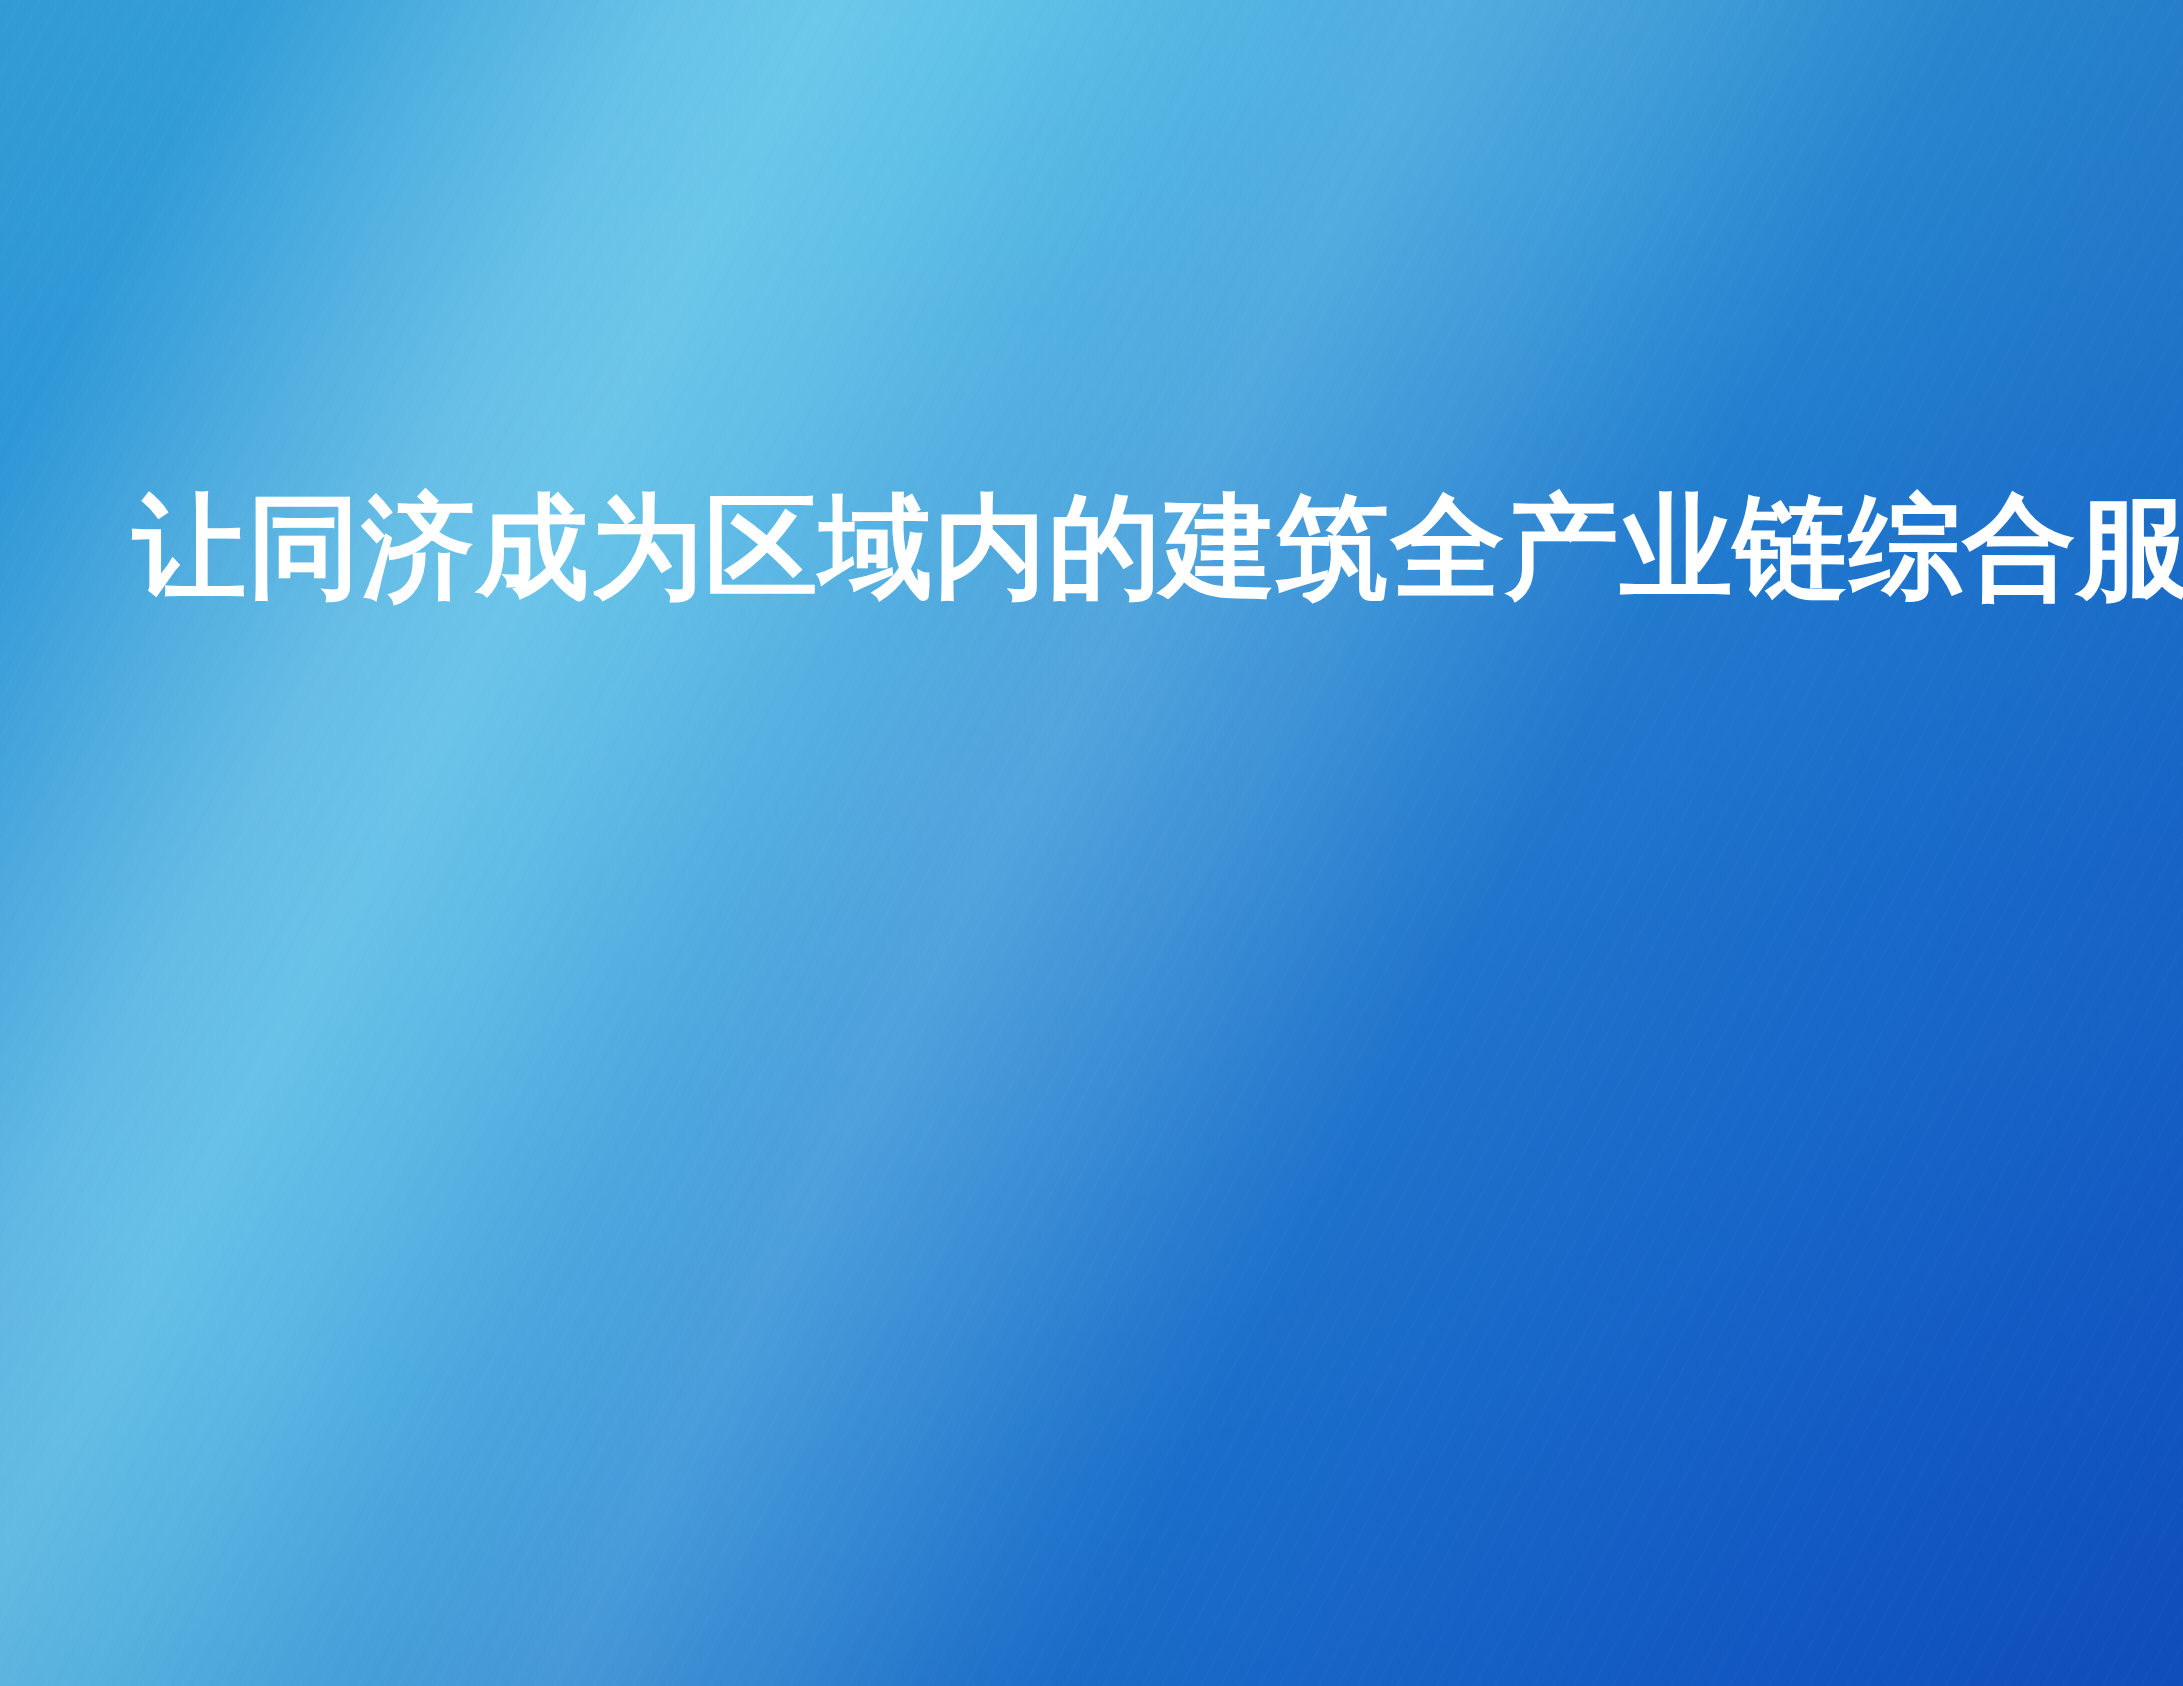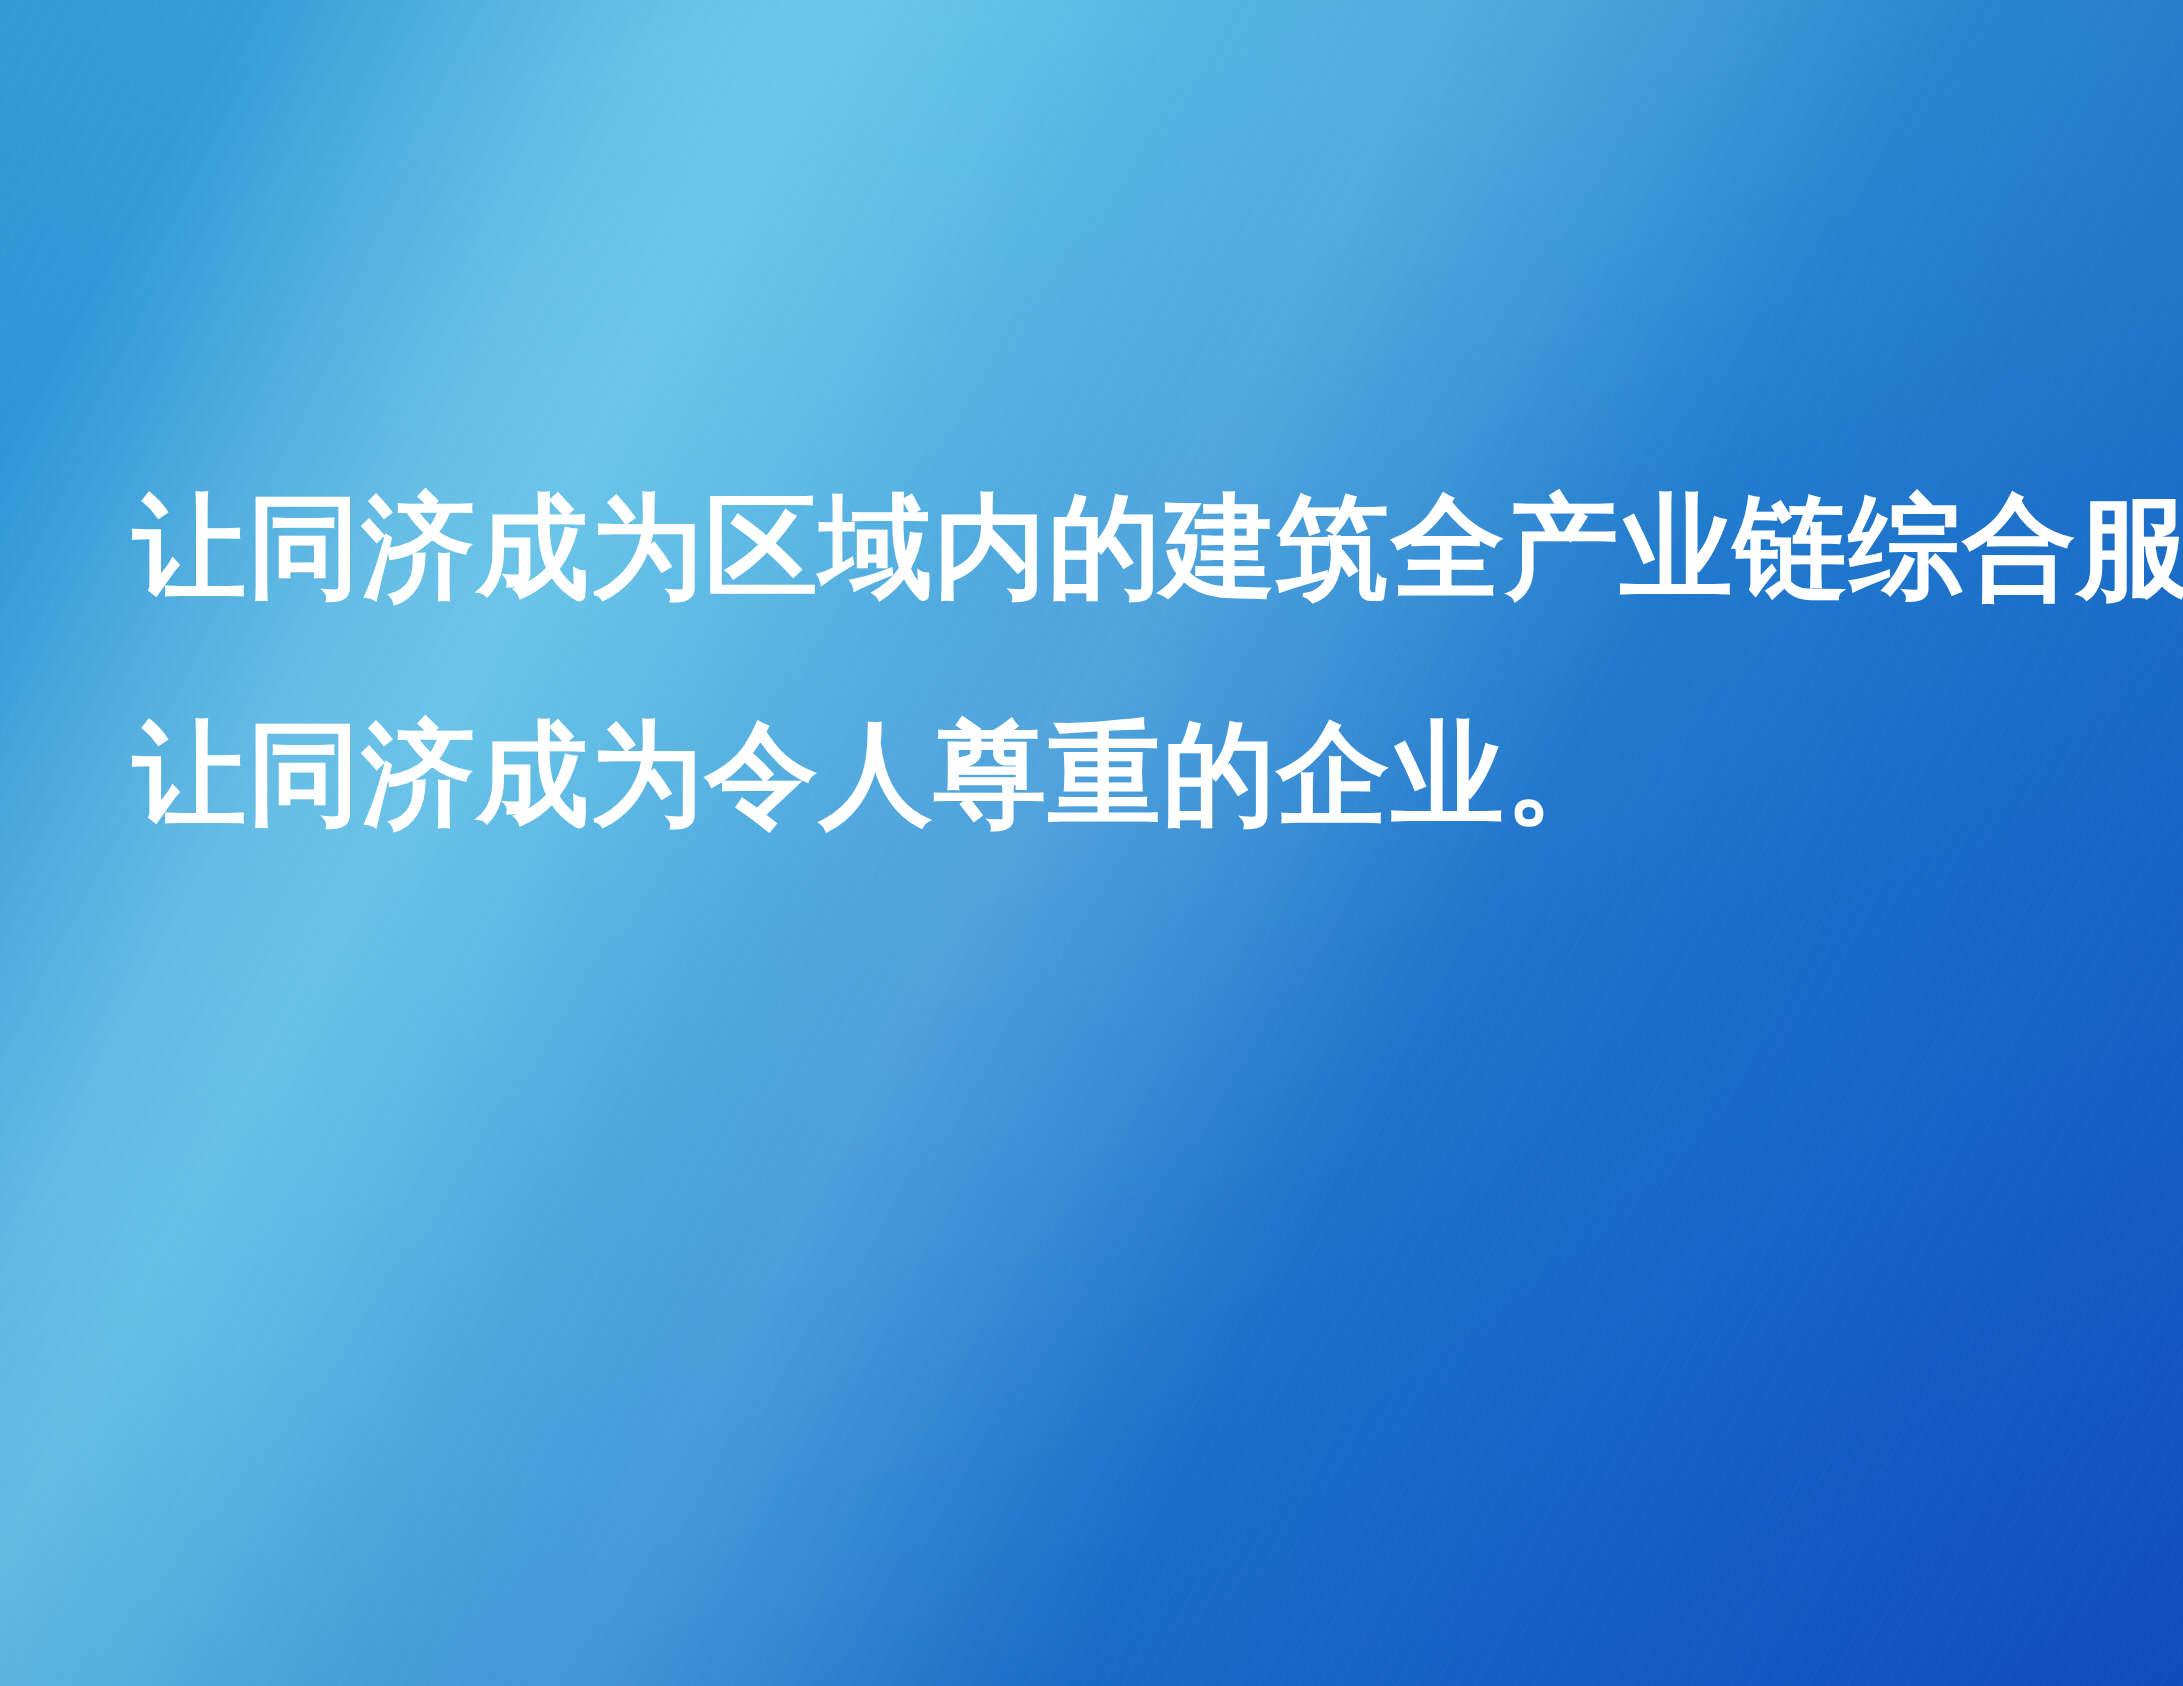--- a/index.html
+++ b/index.html
@@ -134,17 +134,16 @@
   <div class="bg-layer bg-base"></div>
   <div class="bg-layer bg-teal"></div>
   <div class="bg-layer bg-streak"></div>
   <div class="bg-layer bg-streak-2"></div>
   <div class="bg-layer bg-corner"></div>
   <div class="bg-layer bg-striae"></div>
   <div class="bg-layer bg-vignette"></div>
 
   <div class="text-block">
     <div class="slogan-line">让同济成为区域内的建筑全产业链综合服务商；</div>
-    <div class="slogan-line">让同济成为令人尊重的企业。</div>
   </div>
 
 </div>
 
 
 </body></html>

